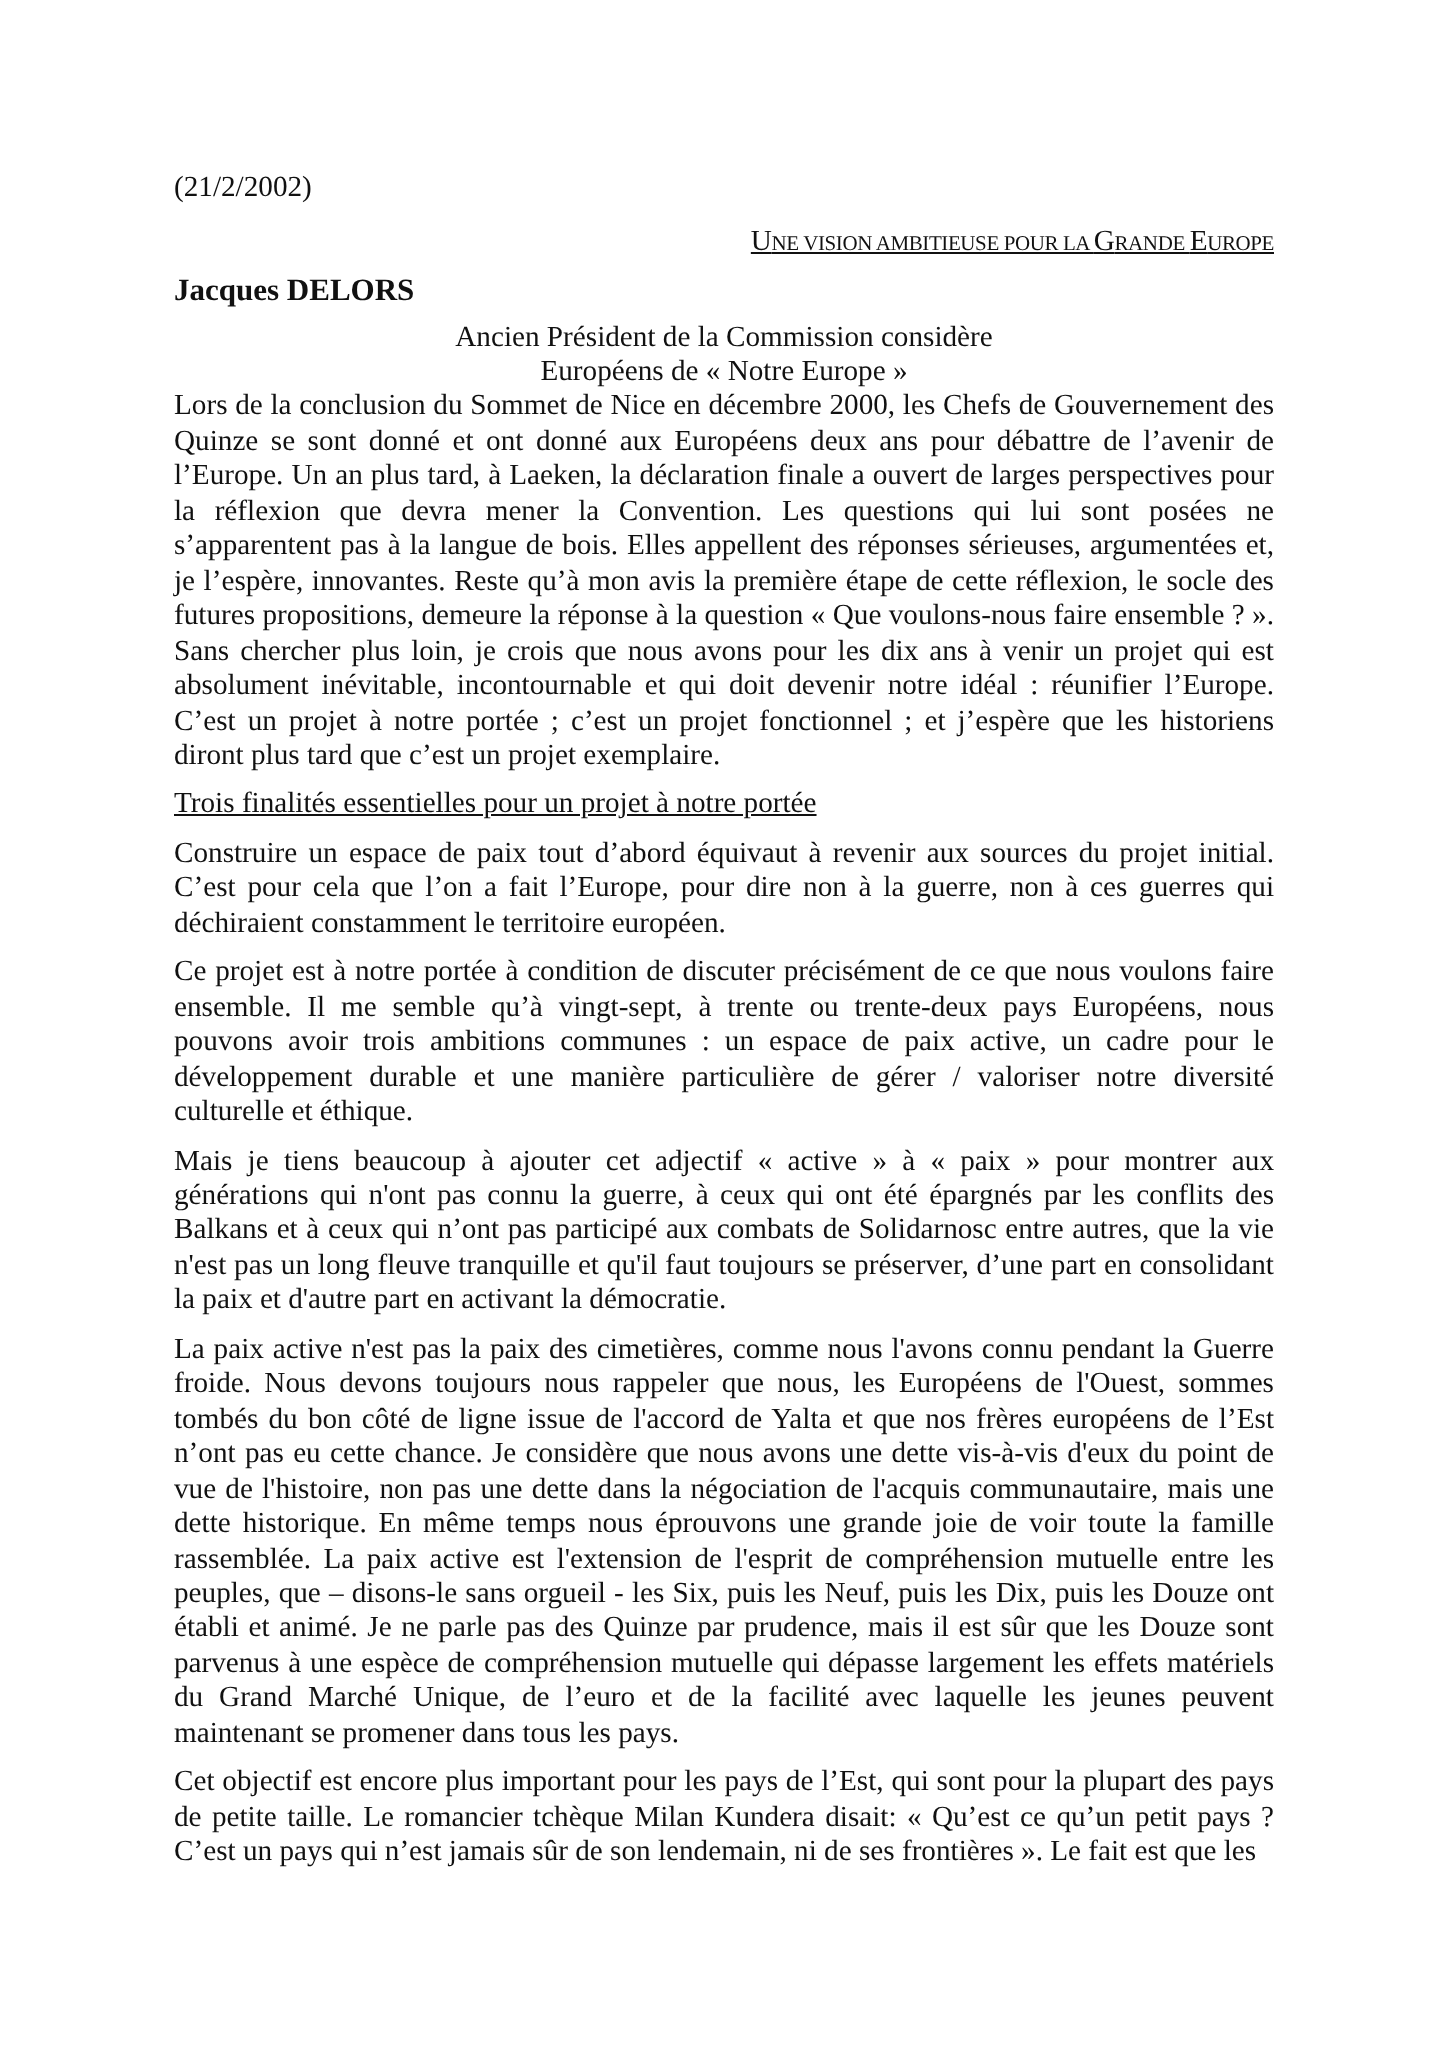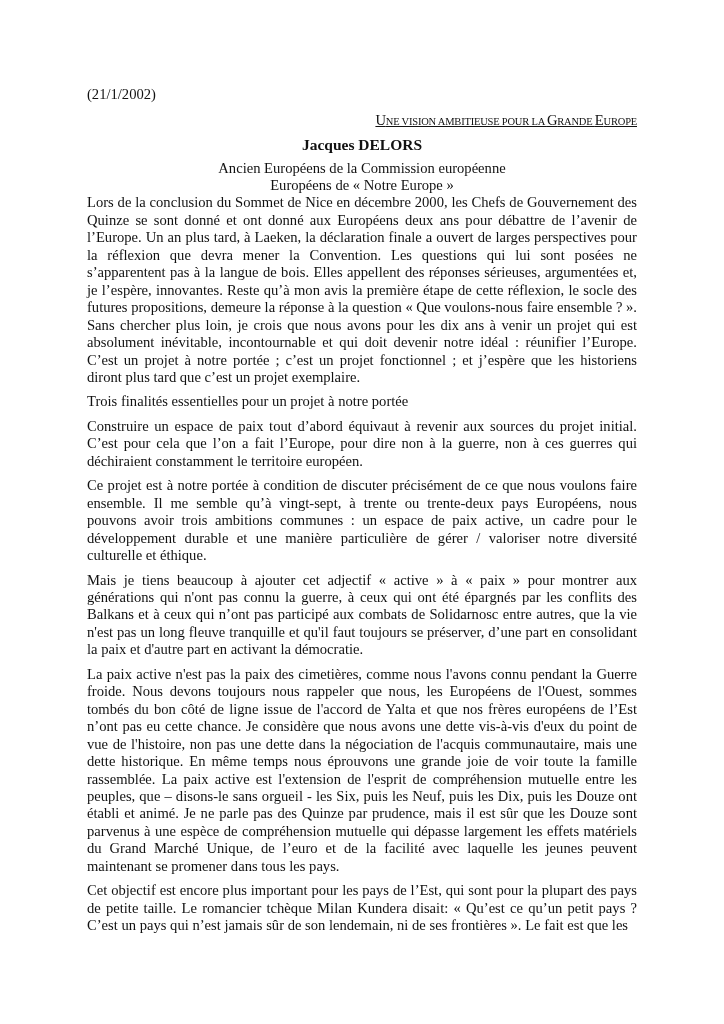--- a/index.html
+++ b/index.html
@@ -8,38 +8,38 @@
     position: absolute; left: 87px; top: 86px; width: 550px;
     font-family: "Liberation Serif", serif; color: #111; font-size: 14.6px; line-height: 17.45px;
   }
   .date { margin: 0 0 9px 0; }
   .title {
     text-align: right; text-decoration: underline; font-size: 13px; font-weight: normal;
     margin: 0 0 6px 0; letter-spacing: -0.2px; line-height: 17px;
   }
   .title .cap { font-size: 14.6px; }
   .title .sc { font-size: 10.5px; text-transform: uppercase; }
-  .author { text-align: center; font-weight: bold; font-size: 15.5px; margin: 0 0 6px 0; line-height: 18px; }
+  .author { font-weight: bold; font-size: 15.5px; margin: 0 0 6px 0; line-height: 18px; }
   .subtitle { text-align: center; margin: 0; line-height: 17px; }
   .body { }
   p { margin: 0 0 7px 0; text-align: justify; }
-  .section-heading { margin: 0 0 7px 0; }
+  .section-heading { text-decoration: underline; margin: 0 0 7px 0; }
 </style>
 </head>
 <body>
 
 <div class="page">
-  <div class="date">(21/1/2002)</div>
+  <div class="date">(21/2/2002)</div>
 
   <h1 class="title">
     <span class="cap">U</span><span class="sc">ne vision ambitieuse pour la </span><span class="cap">G</span><span class="sc">rande </span><span class="cap">E</span><span class="sc">urope</span>
   </h1>
 
   <div class="author">Jacques DELORS</div>
-  <div class="subtitle">Ancien Européens de la Commission européenne</div>
+  <div class="subtitle">Ancien Président de la Commission considère</div>
   <div class="subtitle">Européens de « Notre Europe »</div>
 
   <div class="body">
     <p>Lors de la conclusion du Sommet de Nice en décembre 2000, les Chefs de Gouvernement des Quinze se sont donné et ont donné aux Européens deux ans pour débattre de l’avenir de l’Europe. Un an plus tard, à Laeken, la déclaration finale a ouvert de larges perspectives pour la réflexion que devra mener la Convention. Les questions qui lui sont posées ne s’apparentent pas à la langue de bois. Elles appellent des réponses sérieuses, argumentées et, je l’espère, innovantes. Reste qu’à mon avis la première étape de cette réflexion, le socle des futures propositions, demeure la réponse à la question « Que voulons-nous faire ensemble ? ». Sans chercher plus loin, je crois que nous avons pour les dix ans à venir un projet qui est absolument inévitable, incontournable et qui doit devenir notre idéal : réunifier l’Europe. C’est un projet à notre portée ; c’est un projet fonctionnel ; et j’espère que les historiens diront plus tard que c’est un projet exemplaire.</p>
     <div class="section-heading">Trois finalités essentielles pour un projet à notre portée</div>
     <p>Construire un espace de paix tout d’abord équivaut à revenir aux sources du projet initial. C’est pour cela que l’on a fait l’Europe, pour dire non à la guerre, non à ces guerres qui déchiraient constamment le territoire européen.</p>
     <p>Ce projet est à notre portée à condition de discuter précisément de ce que nous voulons faire ensemble. Il me semble qu’à vingt-sept, à trente ou trente-deux pays Européens, nous pouvons avoir trois ambitions communes : un espace de paix active, un cadre pour le développement durable et une manière particulière de gérer / valoriser notre diversité culturelle et éthique.</p>
     <p>Mais je tiens beaucoup à ajouter cet adjectif « active » à « paix » pour montrer aux générations qui n'ont pas connu la guerre, à ceux qui ont été épargnés par les conflits des Balkans et à ceux qui n’ont pas participé aux combats de Solidarnosc entre autres, que la vie n'est pas un long fleuve tranquille et qu'il faut toujours se préserver, d’une part en consolidant la paix et d'autre part en activant la démocratie.</p>
     <p>La paix active n'est pas la paix des cimetières, comme nous l'avons connu pendant la Guerre froide. Nous devons toujours nous rappeler que nous, les Européens de l'Ouest, sommes tombés du bon côté de ligne issue de l'accord de Yalta et que nos frères européens de l’Est n’ont pas eu cette chance. Je considère que nous avons une dette vis-à-vis d'eux du point de vue de l'histoire, non pas une dette dans la négociation de l'acquis communautaire, mais une dette historique. En même temps nous éprouvons une grande joie de voir toute la famille rassemblée. La paix active est l'extension de l'esprit de compréhension mutuelle entre les peuples, que – disons-le sans orgueil - les Six, puis les Neuf, puis les Dix, puis les Douze ont établi et animé. Je ne parle pas des Quinze par prudence, mais il est sûr que les Douze sont parvenus à une espèce de compréhension mutuelle qui dépasse largement les effets matériels du Grand Marché Unique, de l’euro et de la facilité avec laquelle les jeunes peuvent maintenant se promener dans tous les pays.</p>
     <p>Cet objectif est encore plus important pour les pays de l’Est, qui sont pour la plupart des pays de petite taille. Le romancier tchèque Milan Kundera disait: « Qu’est ce qu’un petit pays ? C’est un pays qui n’est jamais sûr de son lendemain, ni de ses frontières ». Le fait est que les</p>

